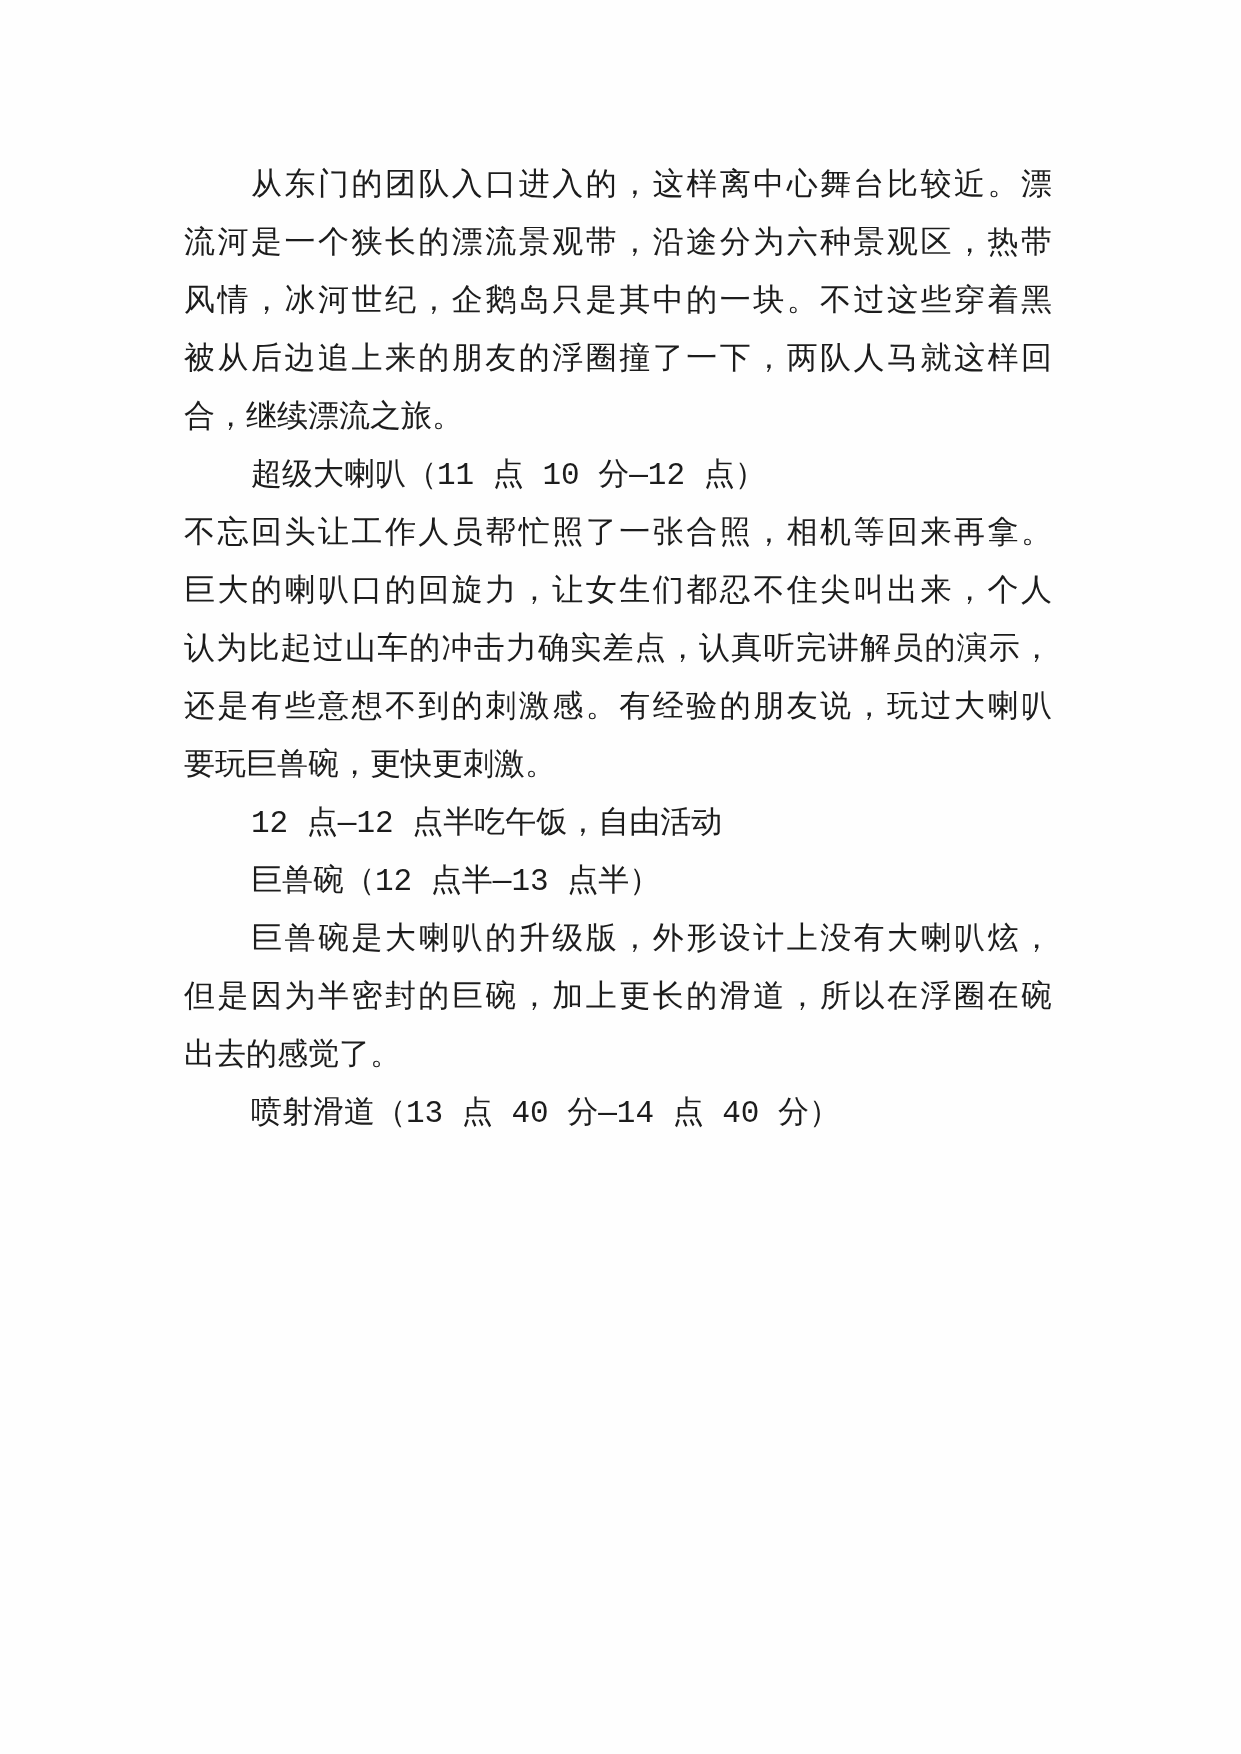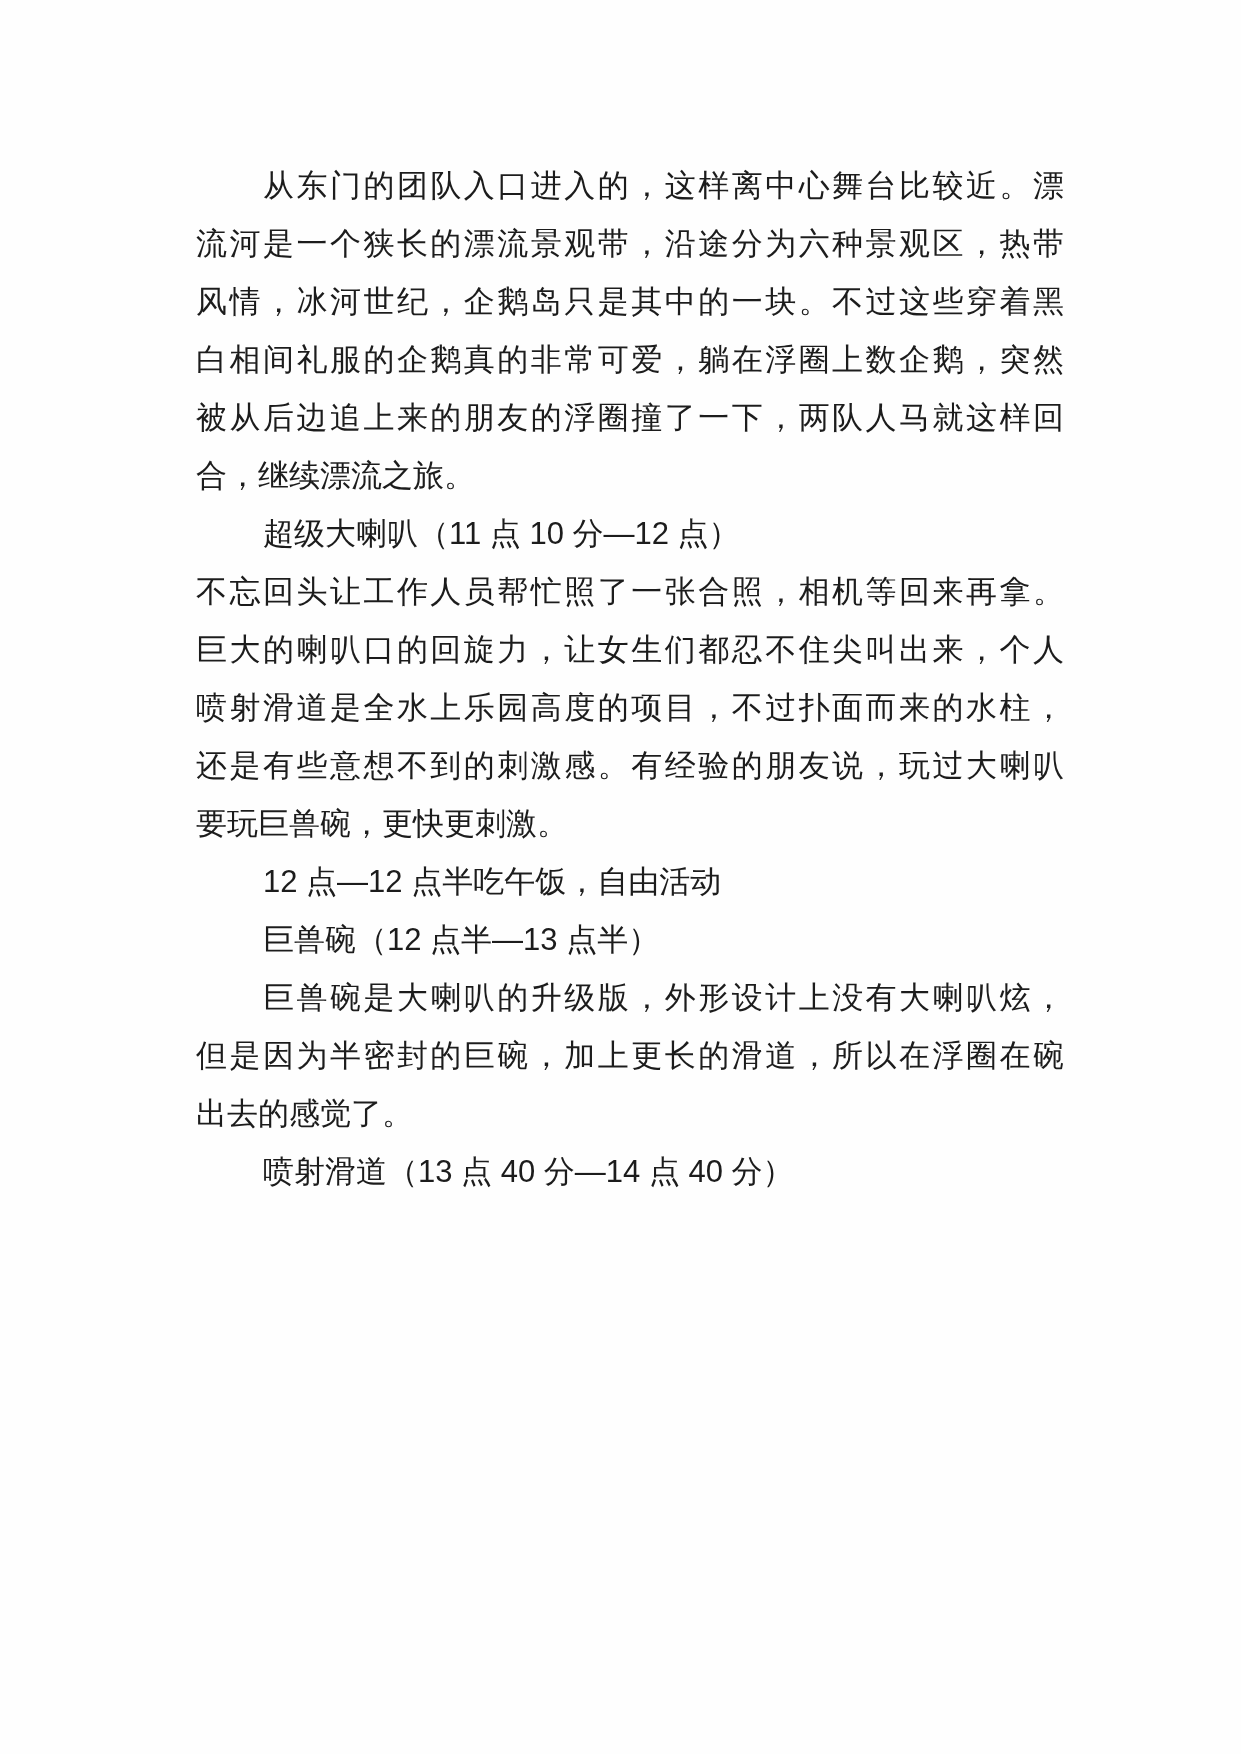--- a/index.html
+++ b/index.html
@@ -15,24 +15,24 @@
   }
   .page {
     position: absolute;
     left: 0; top: 0;
     width: 1241px;
     height: 1754px;
     background: #fefefe;
   }
   .doc {
     position: absolute;
-    left: 196px;
+    left: 184px;
     top: 157px;
     width: 868px;
-    font-family: Liberation Sans, sans-serif;
+    font-family: Liberation Mono, monospace;
     font-size: 31px;
     line-height: 58px;
     color: #1c1c1c;
     font-weight: 400;
   }
   .para { margin: 0; padding: 0; }
   .line {
     height: 58px;
     white-space: nowrap;
     overflow: visible;
@@ -52,31 +52,30 @@
 </style>
 </head>
 <body style="background: rgb(254, 254, 254);">
 
 <div class="page">
   <div class="doc" id="doc" style="color: rgb(28, 28, 28);">
       <div class="para">
         <div class="line justify indent">从东门的团队入口进入的，这样离中心舞台比较近。漂</div>
         <div class="line justify">流河是一个狭长的漂流景观带，沿途分为六种景观区，热带</div>
         <div class="line justify">风情，冰河世纪，企鹅岛只是其中的一块。不过这些穿着黑</div>
-        <div class="line justify">白相间礼服的企鹅真的非常可爱，躺在浮圈上数企鹅，突然</div>
         <div class="line justify">被从后边追上来的朋友的浮圈撞了一下，两队人马就这样回</div>
         <div class="line left">合，继续漂流之旅。</div>
       </div>
       <div class="para">
         <div class="line left indent">超级大喇叭（11 点 10 分—12 点）</div>
       </div>
       <div class="para">
         <div class="line justify">不忘回头让工作人员帮忙照了一张合照，相机等回来再拿。</div>
         <div class="line justify">巨大的喇叭口的回旋力，让女生们都忍不住尖叫出来，个人</div>
-        <div class="line justify">喷射滑道是全水上乐园高度的项目，不过扑面而来的水柱，</div>
+        <div class="line justify">认为比起过山车的冲击力确实差点，认真听完讲解员的演示，</div>
         <div class="line justify">还是有些意想不到的刺激感。有经验的朋友说，玩过大喇叭</div>
         <div class="line left">要玩巨兽碗，更快更刺激。</div>
       </div>
       <div class="para">
         <div class="line left indent">12 点—12 点半吃午饭，自由活动</div>
       </div>
       <div class="para">
         <div class="line left indent">巨兽碗（12 点半—13 点半）</div>
       </div>
       <div class="para">

